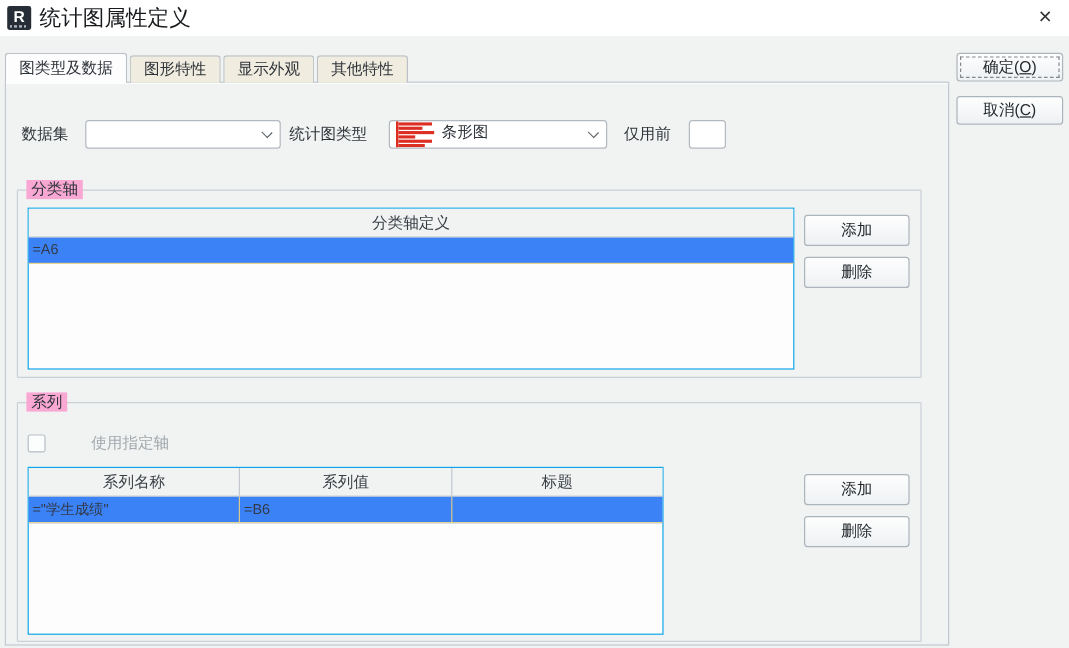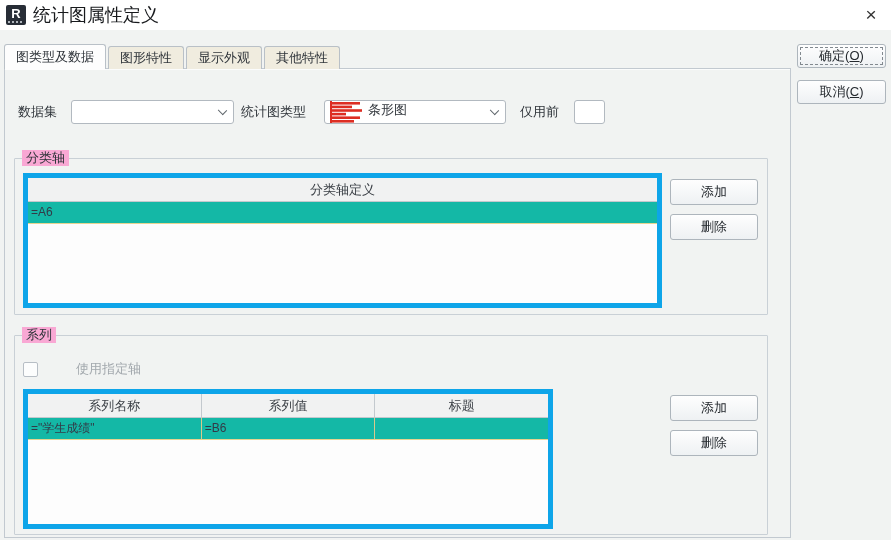--- a/index.html
+++ b/index.html
@@ -67,25 +67,25 @@
   .bar-icon { width:32px; height:22px; margin-right:6px; flex:0 0 auto; }
   .txtbox { position:absolute; left:574px; top:70px; width:31px; height:24px;
     background:#fff; border:1px solid #b2b9c0; border-radius:3px; padding:0 3px; font-size:13px; }
 
   
   .group { position:absolute; border:1px solid #c9d0d6; border-radius:1px; }
   .group-legend { position:absolute; left:7px; top:-9px; background:#f9a8d4; padding:0 4px; line-height:16px; color:#2f343a; }
   .group-cataxis { left:14px; top:128px; width:754px; height:157px; }
   .group-series  { left:14px; top:305px; width:754px; height:200px;padding-left:44px; }
 
-  .grid { position:absolute; background:#fdfdfd; border:5px solid #0ea5e9; }
+  .grid { position:absolute; background:#fdfdfd; border:1px solid #0ea5e9; }
   .grid-header { display:flex; height:24px; background:#f1f2f2; border-bottom:1px solid #c3c9ce; }
   .grid-header .hcell { flex:1; text-align:center; line-height:23px; color:#3a3f45; border-right:1px solid #c3c9ce; }
   .grid-header .hcell:last-child { border-right:none; }
-  .grid-row { display:flex; height:22px; background:#14b8a6; border-bottom:1px solid #e7d491; }
+  .grid-row { display:flex; height:22px; background:#3b82f6; border-bottom:1px solid #e7d491; }
   .grid-row .cell { flex:1; line-height:21px; padding:0 3px; color:#333a47; font-size:12px;
     border-right:1px solid #d9c98c; overflow:hidden; white-space:nowrap; }
   .grid-row .cell:last-child { border-right:none; }
 
   .grid-cat { left:8px; top:14px; width:639px; height:135px; }
   .grid-series { left:8px; top:53px; width:530px; height:140px; }
   .w1 { flex:0 0 216px; } .w2 { flex:0 0 211px; } .w3 { flex:1; }
 
   .side-btn { width:88px; height:26px; line-height:24px; }
   .btn-cat-add { left:655px; top:20px; }

